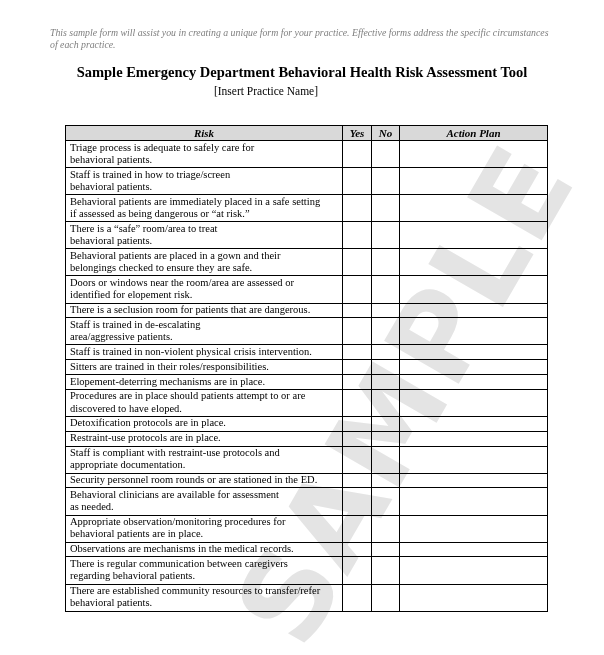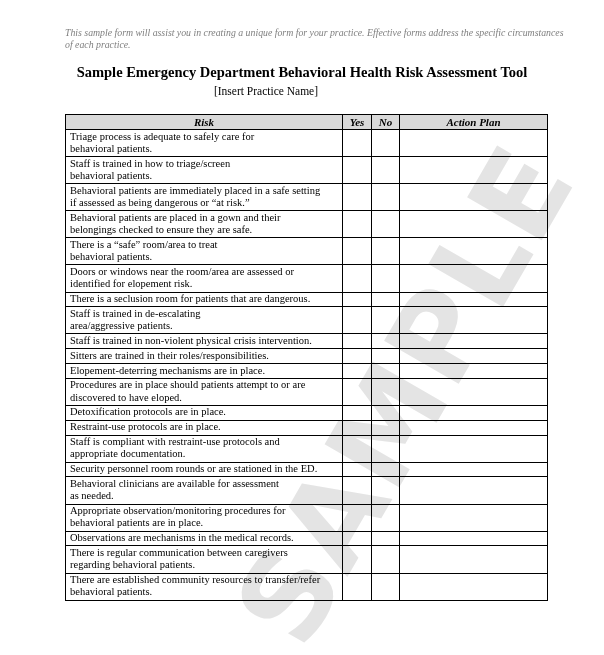--- a/index.html
+++ b/index.html
@@ -22,21 +22,21 @@
     font-weight: bold;
     font-size: 118px;
     letter-spacing: 2px;
     color: #e4e4e4;
     white-space: nowrap;
     z-index: 0;
     user-select: none;
   }
   .disclaimer {
     position: absolute;
-    left: 65px; top: 27px;
+    left: 50px; top: 27px;
     font-style: italic;
     font-size: 9.8px;
     line-height: 11.5px;
     color: #7f7f7f;
     white-space: pre-line;
     z-index: 2;
   }
   .title {
     position: absolute;
     left: 0; top: 64px; width: 604px;
@@ -49,21 +49,21 @@
   .subtitle {
     position: absolute;
     left: 0; top: 85px; width: 532px;
     text-align: center;
     font-size: 11.5px;
     color: #000;
     z-index: 2;
   }
   table.risk-table {
     position: absolute;
-    left: 65px; top: 114px;
+    left: 65px; top: 125px;
     width: 482px;
     border-collapse: collapse;
     table-layout: fixed;
     z-index: 1;
     background: transparent;
   }
   .risk-table th, .risk-table td {
     border: 1px solid #000;
     vertical-align: top;
     background: transparent;
@@ -134,34 +134,34 @@
           <td></td>
         </tr>
         <tr>
           <td class="risk">Behavioral patients are immediately placed in a safe setting
 if assessed as being dangerous or “at risk.”</td>
           <td></td>
           <td></td>
           <td></td>
         </tr>
         <tr>
+          <td class="risk">There is a “safe” room/area to treat
+behavioral patients.</td>
+          <td></td>
+          <td></td>
+          <td></td>
+        </tr>
+        <tr>
           <td class="risk">Behavioral patients are placed in a gown and their
 belongings checked to ensure they are safe.</td>
           <td></td>
           <td></td>
           <td></td>
         </tr>
         <tr>
-          <td class="risk">There is a “safe” room/area to treat
-behavioral patients.</td>
-          <td></td>
-          <td></td>
-          <td></td>
-        </tr>
-        <tr>
           <td class="risk">Doors or windows near the room/area are assessed or
 identified for elopement risk.</td>
           <td></td>
           <td></td>
           <td></td>
         </tr>
         <tr>
           <td class="risk">There is a seclusion room for patients that are dangerous.</td>
           <td></td>
           <td></td>

